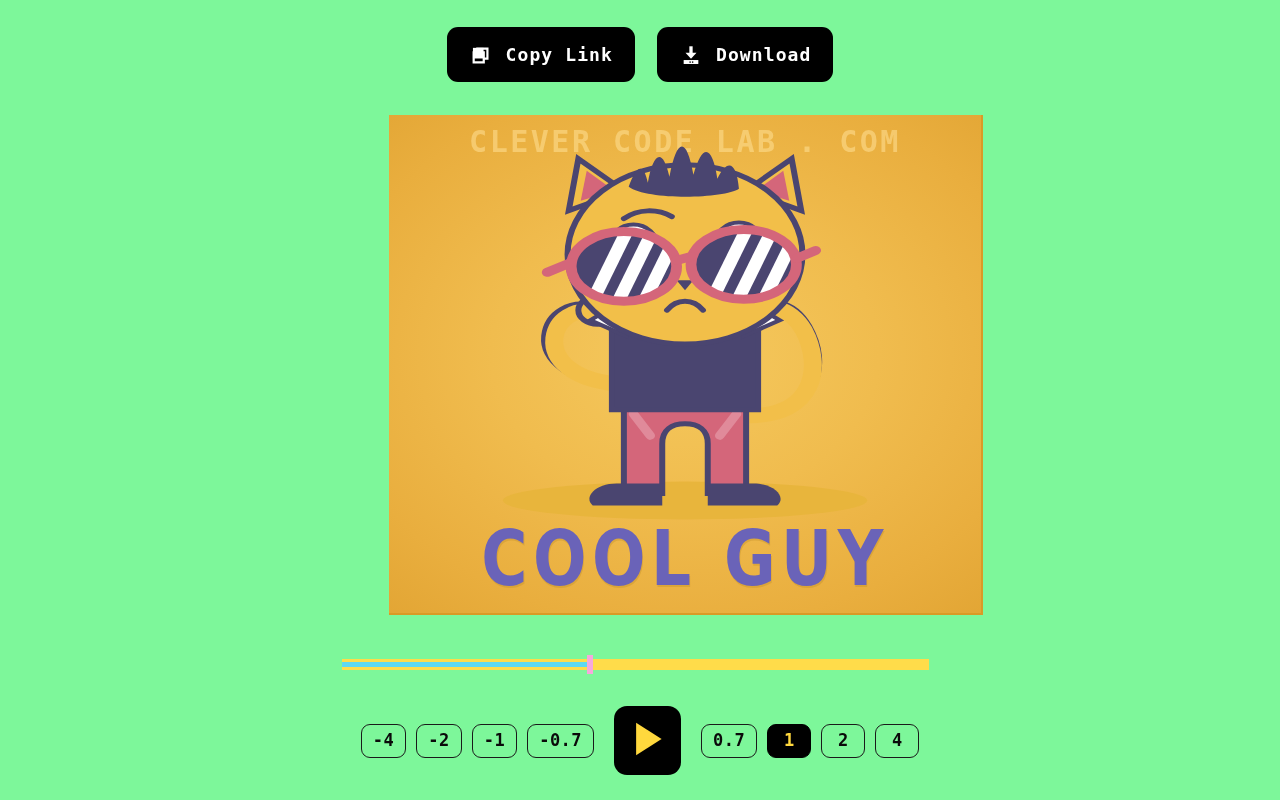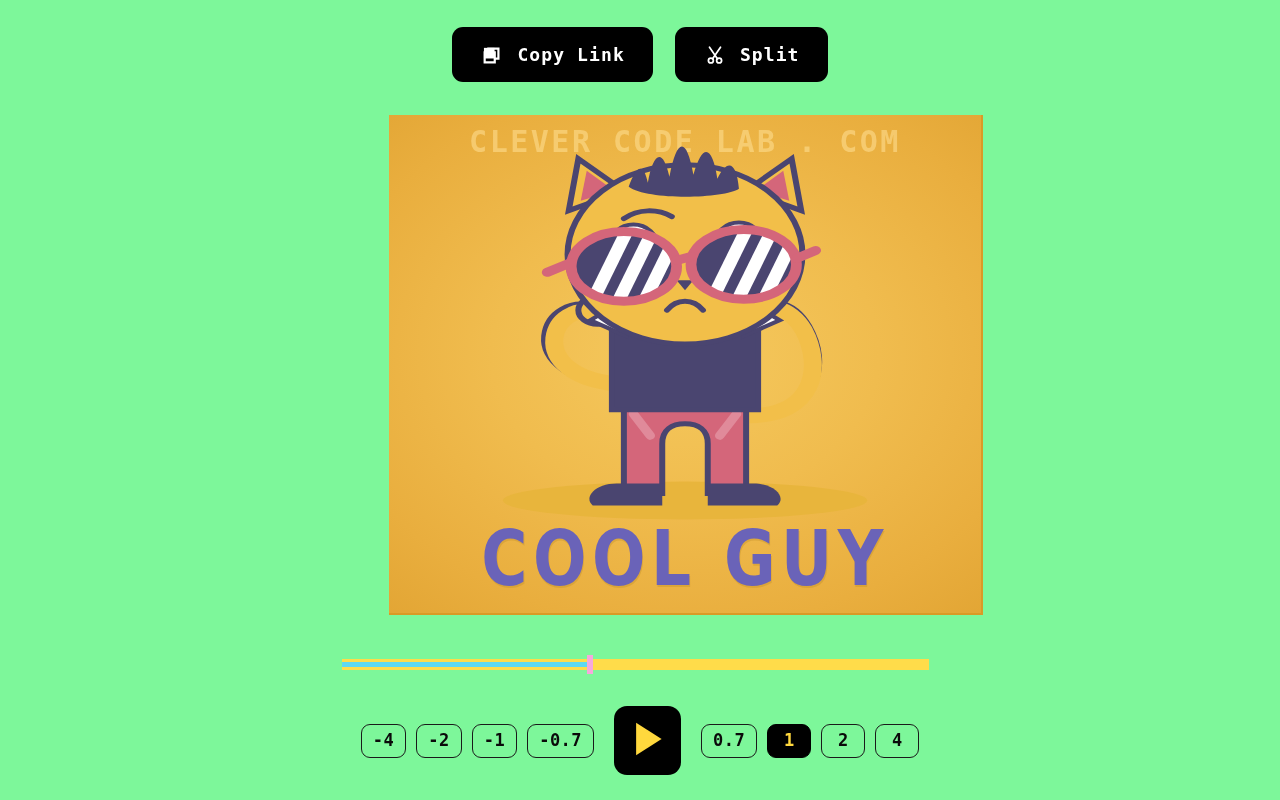--- a/index.html
+++ b/index.html
@@ -30,21 +30,21 @@
 
   .tool-btn {
     background: #000000;
     color: #ffffff;
     border: none;
     border-radius: 11px;
     height: 55px;
     display: flex;
     align-items: center;
     gap: 13px;
-    padding: 0 28px;
+    padding: 0 22px;
     font-family: "DejaVu Sans Mono", monospace;
     font-size: 18px;
     font-weight: bold;
     letter-spacing: 1.1px;
     cursor: pointer;
   }
 
   .tool-btn .ico {
     display: flex;
     align-items: center;
@@ -220,32 +220,33 @@
     <span class="ico">
       <svg viewBox="0 0 24 24" width="22" height="22" aria-hidden="true">
         <path d="M4 9 h11 v11 h-11 z" fill="none" stroke="#ffffff" stroke-width="2.4"></path>
         <path d="M8 9 V5 h11 v11 h-4" fill="none" stroke="#ffffff" stroke-width="2.4"></path>
         <rect x="3.2" y="4.2" width="11.6" height="11.6" fill="#ffffff"></rect>
       </svg>
     </span>
     <span class="label">Copy Link</span>
   </button>
 
+
   <button class="tool-btn">
     <span class="ico">
       <svg viewBox="0 0 24 24" width="22" height="22" aria-hidden="true">
-        <circle cx="7.5" cy="18" r="2.7" fill="none" stroke="#ffffff" stroke-width="1.9"></circle>
-        <circle cx="16.5" cy="18" r="2.7" fill="none" stroke="#ffffff" stroke-width="1.9"></circle>
-        <line x1="9.4" y1="16" x2="18" y2="3.5" stroke="#ffffff" stroke-width="1.9" stroke-linecap="round"></line>
-        <line x1="14.6" y1="16" x2="6" y2="3.5" stroke="#ffffff" stroke-width="1.9" stroke-linecap="round"></line>
+        <rect x="10.2" y="2.5" width="3.6" height="8" fill="#ffffff"></rect>
+        <path d="M6 9.5 L12 16.2 L18 9.5 Z" fill="#ffffff"></path>
+        <rect x="4" y="17.5" width="16" height="4.3" fill="#ffffff"></rect>
+        <rect x="10.3" y="19" width="1.5" height="1.5" fill="#000000"></rect>
+        <rect x="13" y="19" width="1.5" height="1.5" fill="#000000"></rect>
       </svg>
     </span>
-    <span class="label">Split</span>
+    <span class="label">Download</span>
   </button>
-
 
 </div>
 
 <div class="preview-wrap">
   <div class="preview">
 
     <div class="watermark">CLEVER CODE LAB . COM</div>
 
     <svg class="art" viewBox="0 0 494 500" preserveAspectRatio="none" aria-hidden="true">
       <defs>

